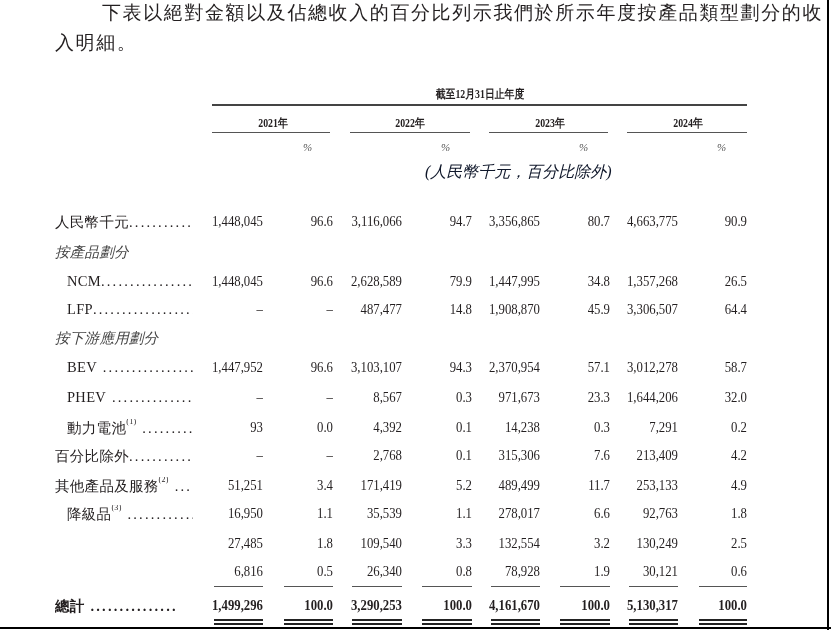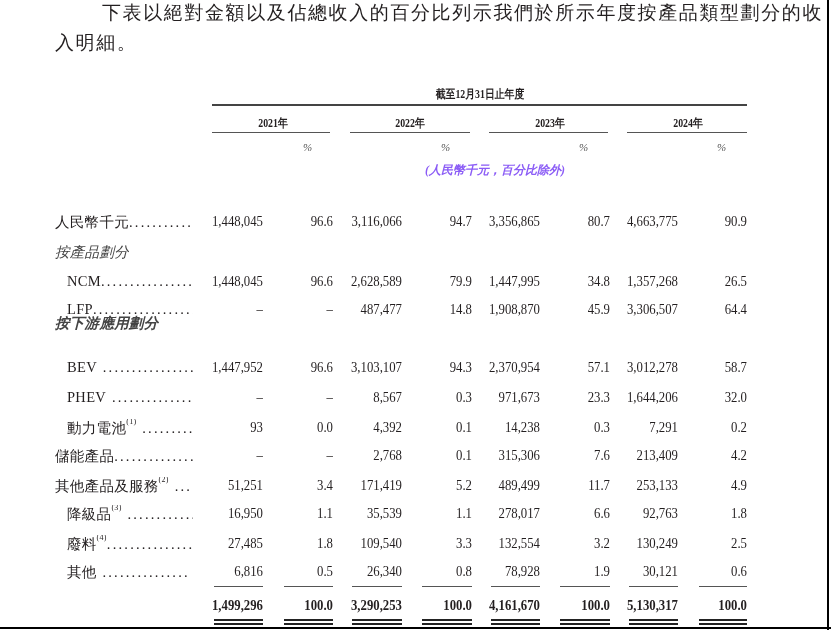--- a/index.html
+++ b/index.html
@@ -13,21 +13,21 @@
   .frame-bottom { position:absolute; left:0; top:627px; width:831px; height:2px; background:#000; }
 
   .intro { position:absolute; font-size:19px; letter-spacing:1.6px; white-space:nowrap; }
   .intro.l1 { left:102px; top:0px; }
   .intro.l2 { left:55px; top:30px; }
 
   .hdr { position:absolute; font-size:12px; white-space:nowrap; font-weight:bold; transform:scaleX(0.82); transform-origin:center; }
   .rule { position:absolute; height:1px; background:#555; }
   .rule.thick { height:1.5px; background:#444; }
   .pct-sym { position:absolute; font-size:11px; font-style:italic; color:#555; }
-  .unit { position:absolute; font-size:12px; font-style:italic; color:#8b5cf6; white-space:nowrap;font-weight:bold; }
+  .unit { position:absolute; font-size:16px; font-style:italic; color:#0f172a; white-space:nowrap; }
 
   .row { position:absolute; left:0; width:831px; height:24px; }
   .label { position:absolute; top:0; font-size:14.5px; white-space:nowrap; letter-spacing:0.3px; }
   .label.italic { font-style:italic; color:#444; }
   .label.bold { font-weight:bold; }
   .label sup { font-size:8px; vertical-align:top; position:relative; top:-2px; }
   .dots { letter-spacing:2.2px; }
   .num { position:absolute; top:0; font-size:14.5px; text-align:right; width:90px; white-space:nowrap; transform:scaleX(0.88); transform-origin:right; }
   .num.bold { font-weight:bold; }
   .uline { position:absolute; height:1px; background:#555; }
@@ -93,21 +93,21 @@
         <div class="label" style="left: 67px; max-width: 126px; overflow: hidden;"><span>LFP</span><span class="dots">..................</span></div>
         <div class="num" style="left: 173px;">–</div>
         <div class="num" style="left: 243px;">–</div>
         <div class="num" style="left: 312px;">487,477</div>
         <div class="num" style="left: 382px;">14.8</div>
         <div class="num" style="left: 450px;">1,908,870</div>
         <div class="num" style="left: 520px;">45.9</div>
         <div class="num" style="left: 588px;">3,306,507</div>
         <div class="num" style="left: 657px;">64.4</div>
       </div>
-      <div class="row" style="top: 314px; font-weight: bold;">
+      <div class="row" style="top: 329px;">
         <div class="label italic" style="left: 55px; max-width: 138px; overflow: hidden;"><span>按下游應用劃分</span></div>
       </div>
       <div class="row" style="top: 359px;">
         <div class="label" style="left: 67px; max-width: 126px; overflow: hidden;"><span>BEV</span><span class="dots"> ................</span></div>
         <div class="num" style="left: 173px;">1,447,952</div>
         <div class="num" style="left: 243px;">96.6</div>
         <div class="num" style="left: 312px;">3,103,107</div>
         <div class="num" style="left: 382px;">94.3</div>
         <div class="num" style="left: 450px;">2,370,954</div>
         <div class="num" style="left: 520px;">57.1</div>
@@ -130,21 +130,21 @@
         <div class="num" style="left: 173px;">93</div>
         <div class="num" style="left: 243px;">0.0</div>
         <div class="num" style="left: 312px;">4,392</div>
         <div class="num" style="left: 382px;">0.1</div>
         <div class="num" style="left: 450px;">14,238</div>
         <div class="num" style="left: 520px;">0.3</div>
         <div class="num" style="left: 588px;">7,291</div>
         <div class="num" style="left: 657px;">0.2</div>
       </div>
       <div class="row" style="top: 447px;">
-        <div class="label" style="left: 55px; max-width: 138px; overflow: hidden;"><span>儲能產品</span><span class="dots">................</span></div>
+        <div class="label" style="left: 55px; max-width: 138px; overflow: hidden;"><span>百分比除外</span><span class="dots">................</span></div>
         <div class="num" style="left: 173px;">–</div>
         <div class="num" style="left: 243px;">–</div>
         <div class="num" style="left: 312px;">2,768</div>
         <div class="num" style="left: 382px;">0.1</div>
         <div class="num" style="left: 450px;">315,306</div>
         <div class="num" style="left: 520px;">7.6</div>
         <div class="num" style="left: 588px;">213,409</div>
         <div class="num" style="left: 657px;">4.2</div>
       </div>
       <div class="row" style="top: 477px;">
@@ -163,50 +163,49 @@
         <div class="num" style="left: 173px;">16,950</div>
         <div class="num" style="left: 243px;">1.1</div>
         <div class="num" style="left: 312px;">35,539</div>
         <div class="num" style="left: 382px;">1.1</div>
         <div class="num" style="left: 450px;">278,017</div>
         <div class="num" style="left: 520px;">6.6</div>
         <div class="num" style="left: 588px;">92,763</div>
         <div class="num" style="left: 657px;">1.8</div>
       </div>
       <div class="row" style="top: 535px;">
-        <div class="label" style="left: 67px; max-width: 126px; overflow: hidden;"><span>廢料</span><sup>(4)</sup><span class="dots">...............</span></div>
         <div class="num" style="left: 173px;">27,485</div>
         <div class="num" style="left: 243px;">1.8</div>
         <div class="num" style="left: 312px;">109,540</div>
         <div class="num" style="left: 382px;">3.3</div>
         <div class="num" style="left: 450px;">132,554</div>
         <div class="num" style="left: 520px;">3.2</div>
         <div class="num" style="left: 588px;">130,249</div>
         <div class="num" style="left: 657px;">2.5</div>
       </div>
       <div class="row" style="top: 563px;">
-        <div class="label" style="left: 67px; max-width: 126px; overflow: hidden;"><span>其他</span><span class="dots"> ...............</span></div>
         <div class="num" style="left: 173px;">6,816</div>
         <div class="num" style="left: 243px;">0.5</div>
         <div class="num" style="left: 312px;">26,340</div>
         <div class="num" style="left: 382px;">0.8</div>
         <div class="num" style="left: 450px;">78,928</div>
         <div class="num" style="left: 520px;">1.9</div>
         <div class="num" style="left: 588px;">30,121</div>
         <div class="num" style="left: 657px;">0.6</div>
       </div>
       <div class="uline" style="left: 214px; width: 49px; top: 586px;"></div>
       <div class="uline" style="left: 284px; width: 49px; top: 586px;"></div>
       <div class="uline" style="left: 352px; width: 50px; top: 586px;"></div>
       <div class="uline" style="left: 422px; width: 50px; top: 586px;"></div>
       <div class="uline" style="left: 491px; width: 49px; top: 586px;"></div>
       <div class="uline" style="left: 560px; width: 50px; top: 586px;"></div>
       <div class="uline" style="left: 629px; width: 49px; top: 586px;"></div>
       <div class="uline" style="left: 699px; width: 48px; top: 586px;"></div>
       <div class="row" style="top: 597px;">
+        <div class="label bold" style="left: 55px; max-width: 138px; overflow: hidden;"><span>總計</span><span class="dots"> ...............</span></div>
         <div class="num bold" style="left: 173px;">1,499,296</div>
         <div class="num bold" style="left: 243px;">100.0</div>
         <div class="num bold" style="left: 312px;">3,290,253</div>
         <div class="num bold" style="left: 382px;">100.0</div>
         <div class="num bold" style="left: 450px;">4,161,670</div>
         <div class="num bold" style="left: 520px;">100.0</div>
         <div class="num bold" style="left: 588px;">5,130,317</div>
         <div class="num bold" style="left: 657px;">100.0</div>
       </div>
       <div class="dbl" style="left: 214px; width: 49px; top: 619px;"></div>

